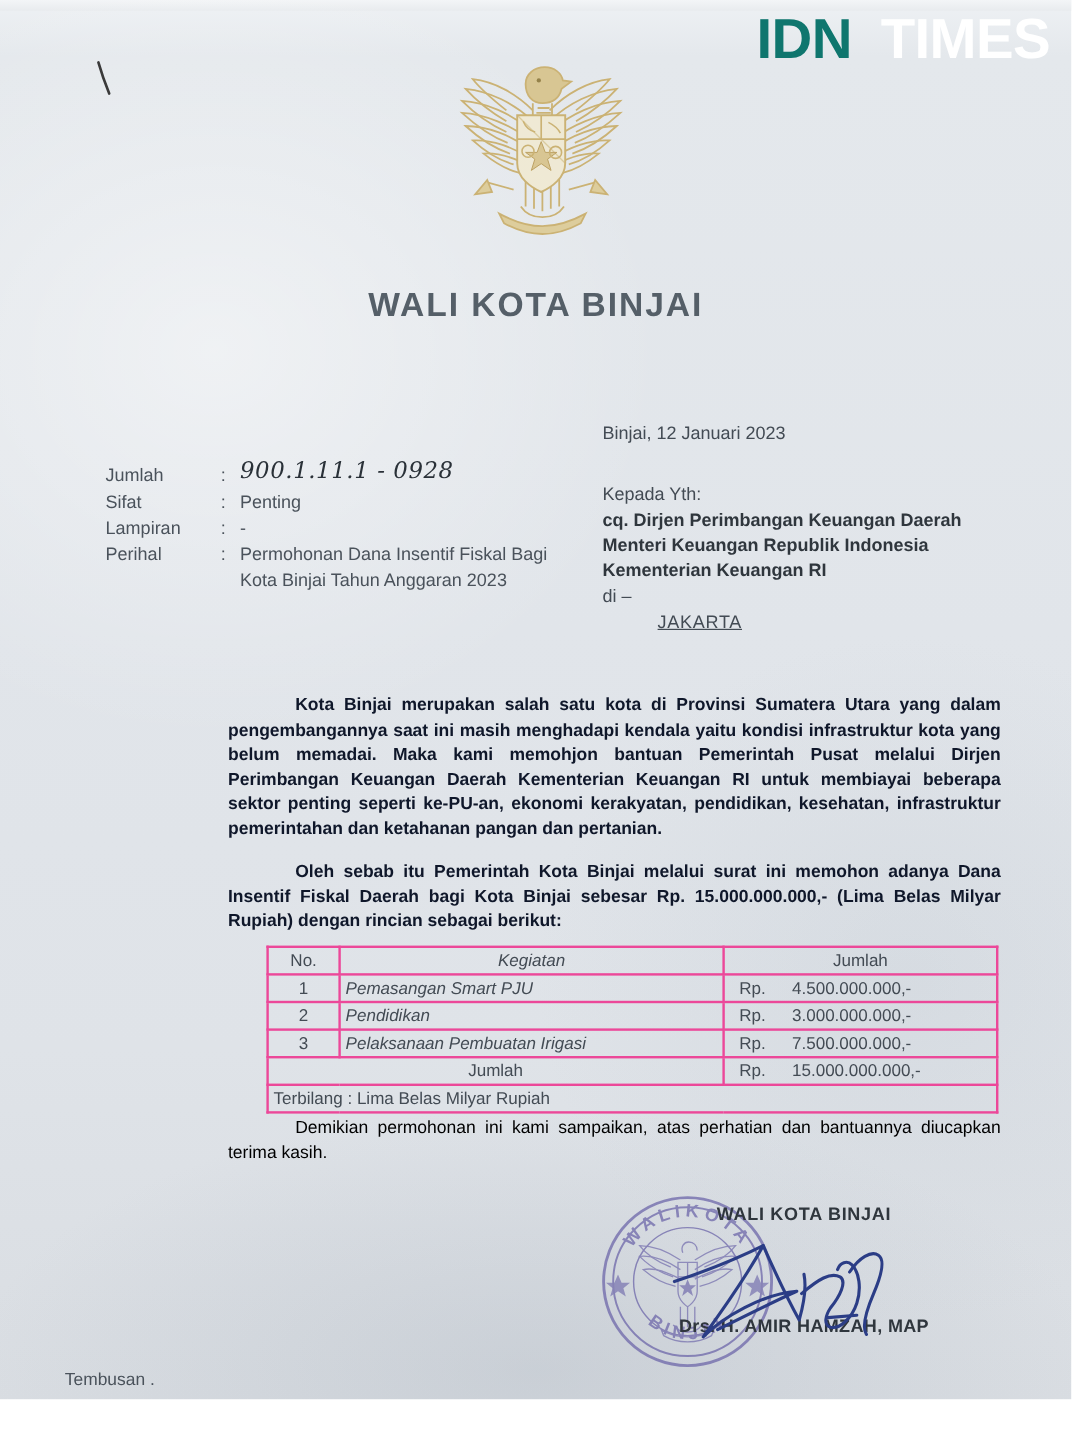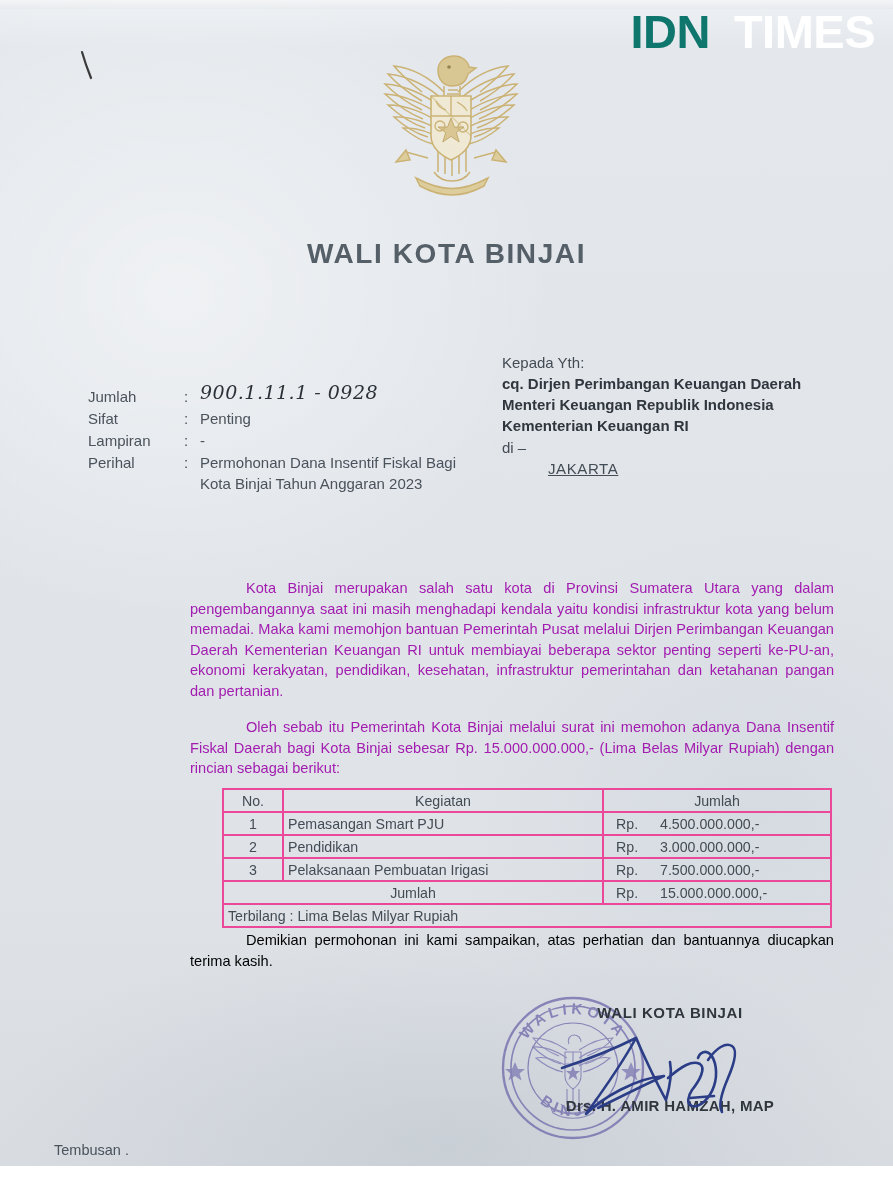--- a/index.html
+++ b/index.html
@@ -154,24 +154,25 @@
   .body-wrap {
     position: absolute;
     left: 190px;
     top: 578px;
     width: 644px;
     z-index: 12;
   }
   .para {
     font-size: 14.6px;
     line-height: 20.5px;
-    color: #a21caf;
+    color: #0f172a;
     text-align: justify;
     text-indent: 56px;
     margin: 0 0 16px 0;
+    font-weight: bold;
   }
 
   
   .tbl-wrap {
     position: absolute;
     left: 222px;
     top: 788px;
     width: 610px;
     z-index: 12;
   }
@@ -183,21 +184,21 @@
   }
   table.rincian td,
   table.rincian th {
     border: 2px solid #ec4899;
     padding: 1px 4px;
     font-weight: normal;
     height: 19px;
     vertical-align: middle;
   }
   .c-no { width: 50px; text-align: center; }
-  .c-keg { text-align: left; padding-left: 8px; }
+  .c-keg { text-align: left; padding-left: 8px; font-style: italic; }
   .c-keg-head { text-align: center; padding-left: 0; }
   .c-jml { width: 218px; padding: 1px 0; }
   .c-jml-head { text-align: center; }
   .amount {
     display: flex;
     align-items: baseline;
     padding-left: 8px;
   }
   .amount .rp { width: 44px; flex: none; }
   .amount .num { flex: 1; }
@@ -351,20 +352,21 @@
       <span class="meta-value">-</span>
     </div>
     <div class="meta-row">
       <span class="meta-label">Perihal</span>
       <span class="meta-colon">:</span>
       <span class="meta-value">Permohonan Dana Insentif Fiskal Bagi Kota Binjai Tahun Anggaran 2023</span>
     </div>
   </div>
 
   <div class="rightblock">
+    <div class="place-date">Binjai,  12 Januari 2023</div>
     <div class="kepada-label">Kepada Yth:</div>
     <div class="kepada-line">cq. Dirjen Perimbangan Keuangan Daerah</div>
     <div class="kepada-line">Menteri Keuangan Republik Indonesia</div>
     <div class="kepada-line">Kementerian Keuangan RI</div>
     <div class="di-line">di –</div>
     <div class="city-line">JAKARTA</div>
   </div>
 
   <div class="body-wrap">
     <p class="para">Kota Binjai merupakan salah satu kota di Provinsi Sumatera Utara yang dalam pengembangannya saat ini masih  menghadapi kendala yaitu kondisi infrastruktur kota yang belum memadai.  Maka kami memohjon bantuan Pemerintah Pusat melalui Dirjen Perimbangan Keuangan Daerah Kementerian Keuangan RI untuk membiayai beberapa sektor penting seperti ke-PU-an, ekonomi kerakyatan, pendidikan, kesehatan, infrastruktur pemerintahan dan ketahanan pangan dan pertanian.</p>

